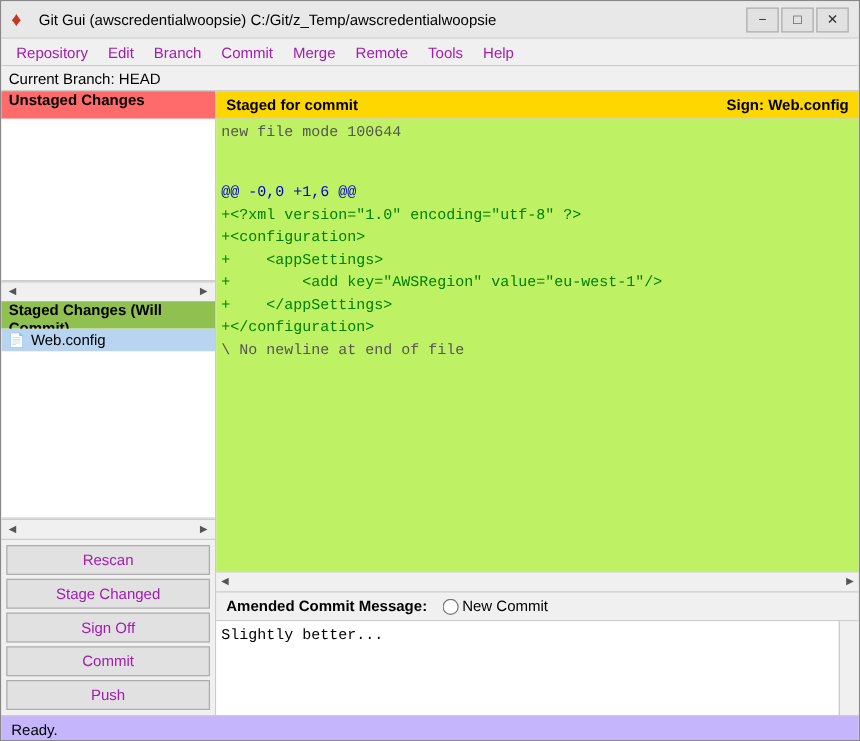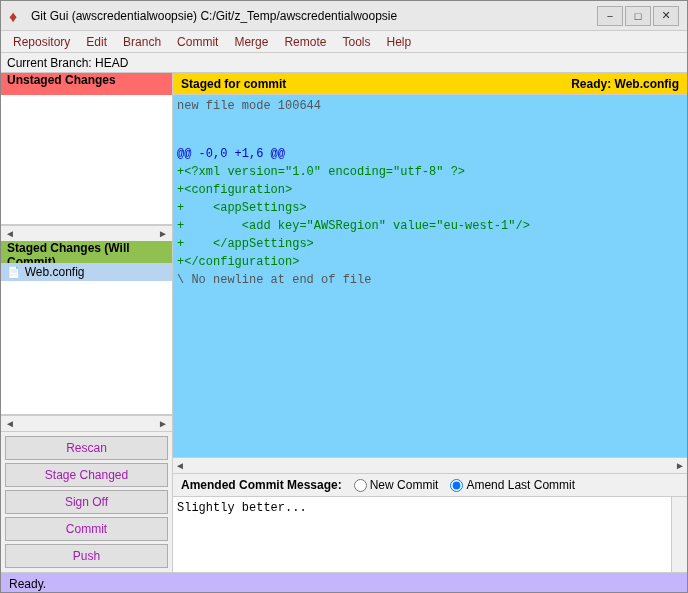--- a/index.html
+++ b/index.html
@@ -56,21 +56,21 @@
       height: 22px;
       display: flex;
       align-items: center;
       padding: 0 4px;
       border-bottom: 1px solid #ccc;
     }
     .menu-item {
       padding: 16px 8px;
       cursor: pointer;
       font-size: 12px;
-      color: #7f1d1d;
+      color: #a21caf;
     }
 
     
     #branchbar {
       background: #f0f0f0;
       height: 20px;
       display: flex;
       align-items: center;
       padding: 0 6px;
       border-bottom: 1px solid #ccc;
@@ -174,21 +174,21 @@
       display: flex;
       align-items: center;
       padding: 0 8px;
       font-size: 12px;
       font-weight: bold;
       border-bottom: 1px solid #ccc;
       justify-content: space-between;
     }
     #diff-area {
       flex: 1;
-      background: #7dd3fc;
+      background: #bef264;
       overflow: auto;
       font-family: 'Consolas', 'Courier New', monospace;
       font-size: 12px;
       padding: 2px 4px;
     }
     .diff-line {
       white-space: pre;
       line-height: 1.5;
       color: #000;
     }
@@ -330,21 +330,21 @@
       <button class="action-btn">Commit</button>
       <button class="action-btn">Push</button>
     </div>
   </div>
 
   <div id="right-panel">
 
     <div id="diff-header">
       <span>Staged for commit</span>
       <span>
-        <span>Ready:</span>&nbsp;<span>Web.config</span>
+        <span>Sign:</span>&nbsp;<span>Web.config</span>
       </span>
     </div>
 
     <div id="diff-area">
       <div class="diff-line info">new file mode 100644</div>
       <div class="diff-line meta">@@ -0,0 +1,6 @@</div>
       <div class="diff-line added">+&lt;?xml version="1.0" encoding="utf-8" ?&gt;</div>
       <div class="diff-line added">+&lt;configuration&gt;</div>
       <div class="diff-line added">+    &lt;appSettings&gt;</div>
       <div class="diff-line added">+        &lt;add key="AWSRegion" value="eu-west-1"/&gt;</div>
@@ -359,24 +359,20 @@
     </div>
 
     <div id="commit-area">
       <div id="commit-label-row">
         <span class="label">Amended Commit Message:</span>
         <div class="radio-group">
           <label class="radio-option">
             <input type="radio" name="committype" style="">
             <span>New Commit</span>
           </label>
-          <label class="radio-option">
-            <input type="radio" name="committype" checked="" style="">
-            <span>Amend Last Commit</span>
-          </label>
         </div>
       </div>
       <div id="commit-message-row">
         <textarea id="commit-message-area" style="">Slightly better...</textarea>
         <div class="diff-scrollbar-stub"></div>
       </div>
     </div>
   </div>
 </div>
 

